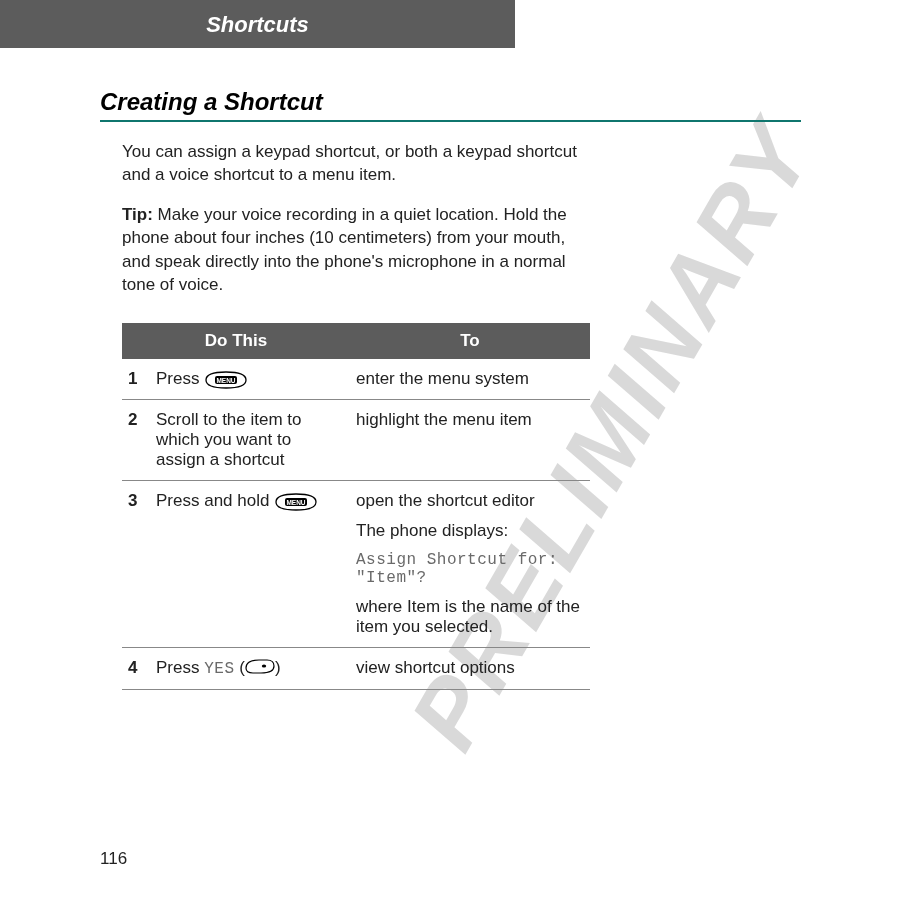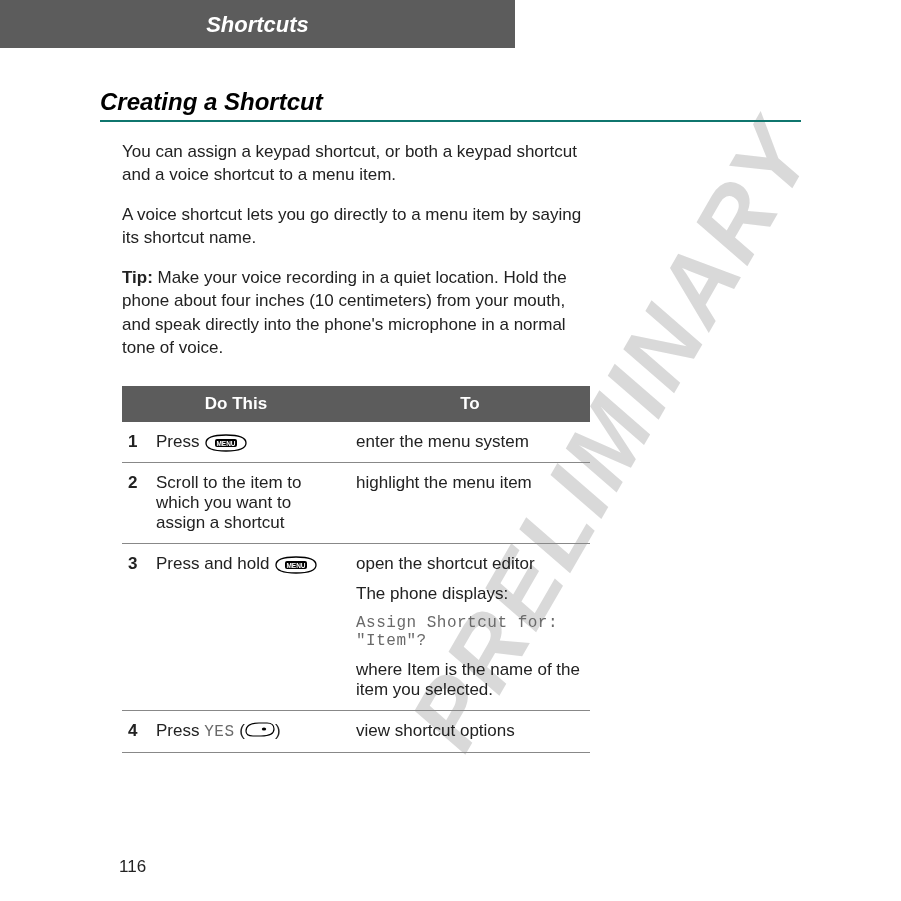--- a/index.html
+++ b/index.html
@@ -94,45 +94,43 @@
     }
     .code-text {
       font-family: "Courier New", monospace;
       font-size: 16px;
       color: #6a6a6a;
       letter-spacing: 0.5px;
     }
     .sub-block { margin-top: 10px; }
     .page-num {
       position: absolute;
-      bottom: 24px;
+      bottom: 32px;
       left: 100px;
       font-size: 17px;
       color: #222;
-      margin-left: 19px;
     }
   </style>
 </head>
 <body>
 
 <div class="watermark">PRELIMINARY</div>
 
 <div class="header-bar">
   <span>Shortcuts</span>
 </div>
 
 <div class="content">
 
   <h2 class="sect-title">Creating a Shortcut</h2>
 
   <p class="body-text">
     <span>You can assign a keypad shortcut, or both a keypad shortcut </span><span class="italic">and</span><span> a voice shortcut to a menu item.</span>
   </p>
 
-  <p class="body-text">A voice shortcut lets you go directly to a menu item by saying its shortcut name.</p>
 
   <p class="body-text">
     <span class="bold">Tip:</span><span> Make your voice recording in a quiet location. Hold the phone about four inches (10 centimeters) from your mouth, and speak directly into the phone's microphone in a normal tone of voice.</span>
   </p>
 
   <div class="table-area">
     <table>
       <thead>
         <tr>
           <th colspan="2">Do This</th>

